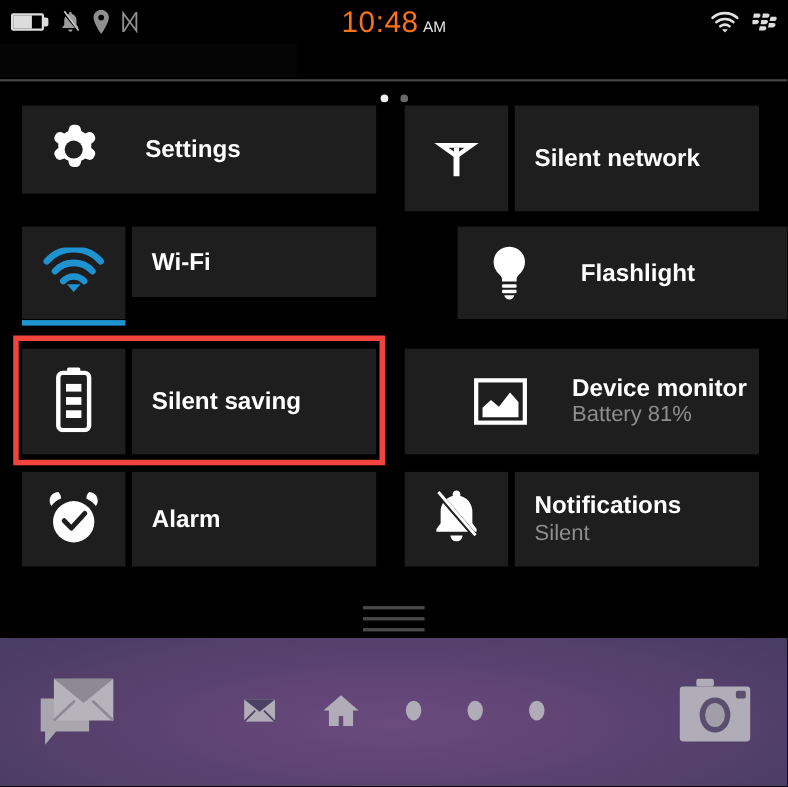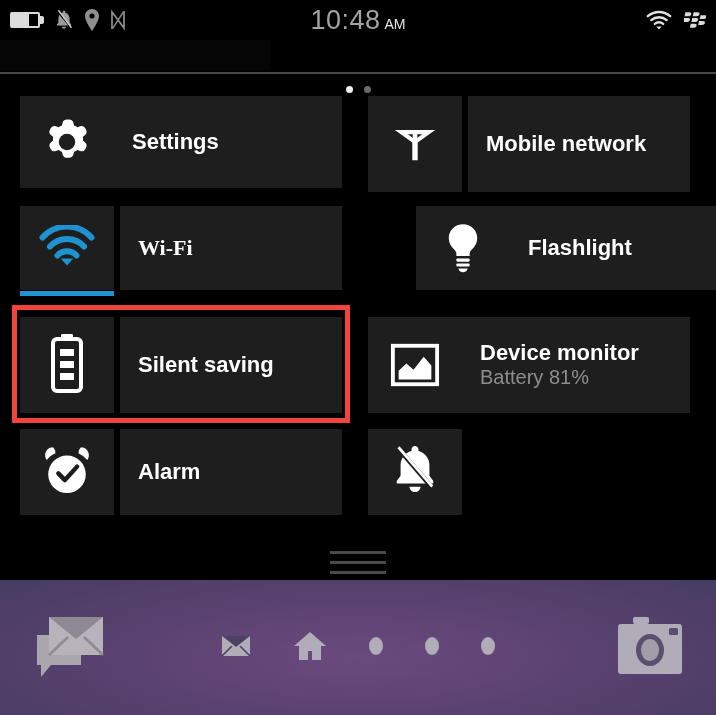--- a/index.html
+++ b/index.html
@@ -16,21 +16,21 @@
     position:absolute; left:0; top:0; width:716px; height:40px;
     background:#000;
   }
   #status-left { position:absolute; left:10px; top:0; height:40px; display:flex; align-items:center; gap:10px; }
   #status-right { position:absolute; right:10px; top:0; height:40px; display:flex; align-items:center; gap:12px; }
   #status-center {
     position:absolute; left:0; top:0; width:716px; height:40px;
     display:flex; align-items:baseline; justify-content:center; gap:4px;
     pointer-events:none;
   }
-  .clock-time { color:#a3a3a3; font-size:27px; font-weight:400; letter-spacing:0.5px; line-height:40px; }
+  .clock-time { color:#f97316; font-size:27px; font-weight:400; letter-spacing:0.5px; line-height:40px; }
   .clock-ampm { color:#e6e6e6; font-size:14px; font-weight:400; line-height:40px; }
 
   
   .bat-ic { position:relative; width:34px; height:16px; }
   .bat-ic .body { position:absolute; left:0; top:0; width:30px; height:16px; border:2px solid #dcdcdc; border-radius:2px; }
   .bat-ic .cap  { position:absolute; left:30px; top:4px; width:4px; height:8px; background:#dcdcdc; border-radius:0 2px 2px 0; }
   .bat-ic .fill { position:absolute; left:2px; top:2px; width:17px; height:12px; background:#dcdcdc; }
 
   .muted-bell-sb { position:relative; width:20px; height:22px; }
   .wifi-sb { position:relative; width:26px; height:20px; }
@@ -161,21 +161,21 @@
   <div id="dots">
     <span class="pg-dot active"></span>
     <span class="pg-dot"></span>
   </div>
 
   <div id="grid">
 
     <div class="col left">
 
       <div class="row" style="position:absolute;top:0;height:96px;">
-        <div class="tile joined" style="height:92px;">
+        <div class="tile joined" style="height:80px;">
           <span class="ic-box">
             <svg viewBox="0 0 52 52" width="52" height="52">
               <path fill="#fff" d="M26 3.5c-2.1 0-3.8 1.3-4.3 3.1l-.7 2.8a17.8 17.8 0 0 0-3.4 1.9l-2.7-1.1c-1.8-.7-3.9 0-5 1.7l-1 1.8c-1 1.8-.6 4 1 5.2l2.2 1.8a17.8 17.8 0 0 0 0 3.9l-2.2 1.8c-1.6 1.3-2 3.4-1 5.2l1 1.8c1.1 1.7 3.2 2.4 5 1.7l2.7-1.1c1 .8 2.2 1.4 3.4 1.9l.7 2.8c.5 1.9 2.2 3.1 4.3 3.1h2c2.1 0 3.8-1.3 4.3-3.1l.7-2.8c1.2-.5 2.4-1.1 3.4-1.9l2.7 1.1c1.8.7 3.9 0 5-1.7l1-1.8c1-1.8.6-4-1-5.2l-2.2-1.8a17.8 17.8 0 0 0 0-3.9l2.2-1.8c1.6-1.3 2-3.4 1-5.2l-1-1.8c-1.1-1.7-3.2-2.4-5-1.7l-2.7 1.1a17.8 17.8 0 0 0-3.4-1.9l-.7-2.8c-.5-1.9-2.2-3.1-4.3-3.1z"></path>
               <circle cx="26" cy="26" r="8.2" fill="#1e1e1e"></circle>
             </svg>
           </span>
           <span class="txt-box">
             <span class="t-title">Settings</span>
           </span>
         </div>
@@ -186,21 +186,21 @@
           <span>
             <svg viewBox="0 0 56 42" width="56" height="42">
               <path fill="none" stroke="#1f93d0" stroke-width="6" stroke-linecap="round" d="M3.5 12.5A33 33 0 0 1 52.5 12.5"></path>
               <path fill="none" stroke="#1f93d0" stroke-width="6" stroke-linecap="round" d="M11 21.5A23 23 0 0 1 45 21.5"></path>
               <path fill="none" stroke="#1f93d0" stroke-width="6" stroke-linecap="round" d="M18.5 30.5A13 13 0 0 1 37.5 30.5"></path>
               <path fill="#1f93d0" d="M28 40.5 L21.8 33.5 h12.4 z"></path>
             </svg>
           </span>
           <span class="active-bar"></span>
         </div>
-        <div class="tile label-tile" style="height:84px;font-family:Liberation Serif, serif;">
+        <div class="tile label-tile" style="height:64px;">
           <span class="t-title">Wi-Fi</span>
         </div>
       </div>
 
       <div class="row" style="position:absolute;top:221px;height:96px;">
         <div class="tile icon-tile" style="height:96px;">
           <span>
             <svg viewBox="0 0 36 60" width="36" height="60">
               <rect x="12" y="1" width="12" height="5" rx="1.4" fill="#fff"></rect>
               <rect x="4" y="6" width="28" height="52" rx="4" fill="none" stroke="#fff" stroke-width="4"></rect>
@@ -238,42 +238,42 @@
         <div class="tile icon-tile" style="height:96px;">
           <span>
             <svg viewBox="0 0 52 52" width="50" height="50">
               <path fill="#fff" d="M5 13.5 L47 13.5 L28.8 26.5 L28.8 45 L23.2 45 L23.2 26.5 z"></path>
               <path fill="#1e1e1e" d="M18.5 18 L33.5 18 L28.5 21.5 L23.5 21.5 z"></path>
               <rect x="23.6" y="17.8" width="4.8" height="4.6" fill="#fff"></rect>
             </svg>
           </span>
         </div>
         <div class="tile label-tile" style="height:96px;">
-          <span class="t-title">Mobile network</span>
+          <span class="t-title">Silent network</span>
         </div>
       </div>
 
       <div class="row" style="position:absolute;top:110px;height:84px;margin-left:48px;">
         <div class="tile joined" style="height:84px;">
           <span class="ic-box">
             <svg viewBox="0 0 40 54" width="38" height="52">
               <path fill="#fff" d="M20 2C11.7 2 5 8.5 5 16.6c0 5 2.5 9 5.4 11.8 1.6 1.6 2.6 3 2.6 4.6v2.4h14V33c0-1.6 1-3 2.6-4.6C32.5 25.6 35 21.6 35 16.6 35 8.5 28.3 2 20 2z"></path>
               <rect x="13" y="38" width="14" height="3.4" rx="1.2" fill="#fff"></rect>
               <rect x="13" y="43.2" width="14" height="3.4" rx="1.2" fill="#fff"></rect>
               <path fill="#fff" d="M15.2 48.6h9.6c-.5 2.6-2.3 4-4.8 4s-4.3-1.4-4.8-4z"></path>
             </svg>
           </span>
           <span class="txt-box">
             <span class="t-title">Flashlight</span>
           </span>
         </div>
       </div>
 
       <div class="row" style="position:absolute;top:221px;height:96px;">
-        <div class="tile joined" style="height:96px;">
+        <div class="tile joined" style="height:96px;padding-left:40px;">
           <span class="ic-box">
             <svg viewBox="0 0 52 52" width="50" height="50">
               <rect x="3" y="6" width="46" height="40" fill="none" stroke="#fff" stroke-width="4"></rect>
               <path fill="#fff" d="M9 41 L9 32 L17 24.5 L24.5 31 L35 17.5 L43 26.5 L43 41 z"></path>
             </svg>
           </span>
           <span class="txt-box">
             <span class="t-title">Device monitor</span>
             <span class="t-sub">Battery 81%</span>
           </span>
@@ -283,20 +283,24 @@
       <div class="row" style="position:absolute;top:333px;height:86px;">
         <div class="tile icon-tile" style="height:86px;">
           <span>
             <svg viewBox="0 0 52 56" width="50" height="54">
               <path fill="#fff" d="M26 3c-2 0-3.6 1.6-3.6 3.6v1.6C15.5 9.8 11 15.9 11 23v11l-4 5.4V42h38v-2.6L41 34V23c0-7.1-4.5-13.2-11.4-14.8V6.6C29.6 4.6 28 3 26 3z"></path>
               <path fill="#fff" d="M20.3 45.4c0 3.1 2.6 5.6 5.7 5.6s5.7-2.5 5.7-5.6z"></path>
               <path fill="#1e1e1e" d="M6.4 6.8 L9.9 3.3 L46.4 45.6 L42.9 49.1 z"></path>
               <path fill="#fff" d="M7.8 5.4 L9.9 3.3 L45 44.2 L42.9 46.3 z"></path>
             </svg>
           </span>
+        </div>
+        <div class="tile label-tile" style="height:86px;">
+          <span class="t-title">Notifications</span>
+          <span class="t-sub">Silent</span>
         </div>
       </div>
     </div>
   </div>
 
   <div id="hl-box"></div>
 
   <div id="handle">
     <span class="bar"></span>
     <span class="bar"></span>

